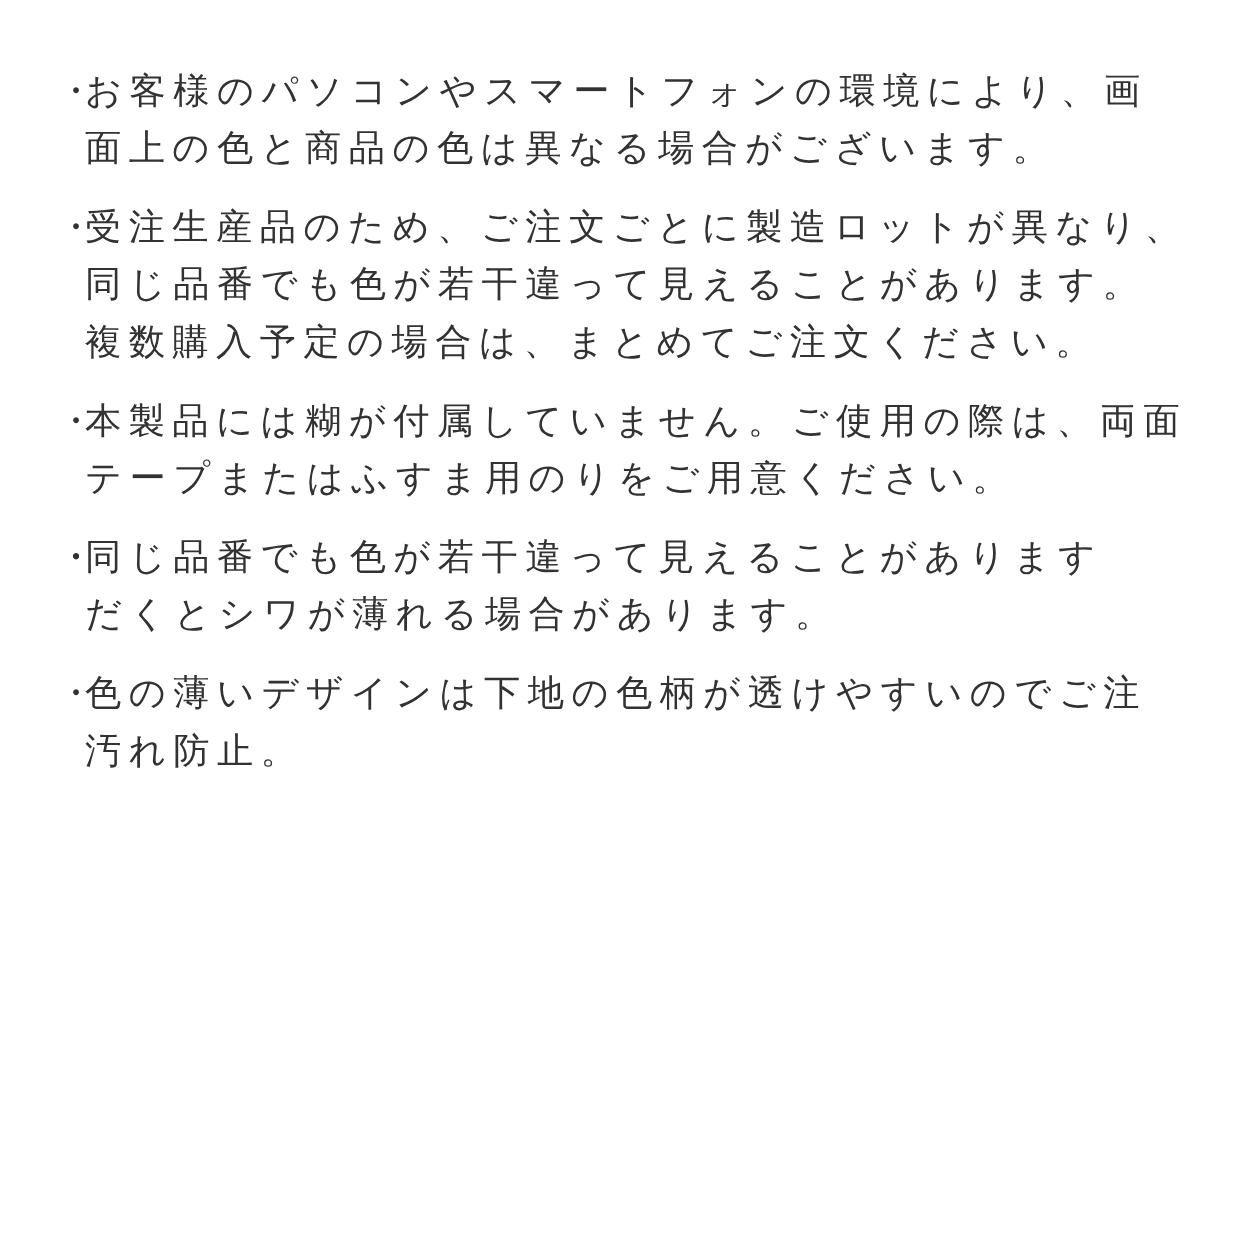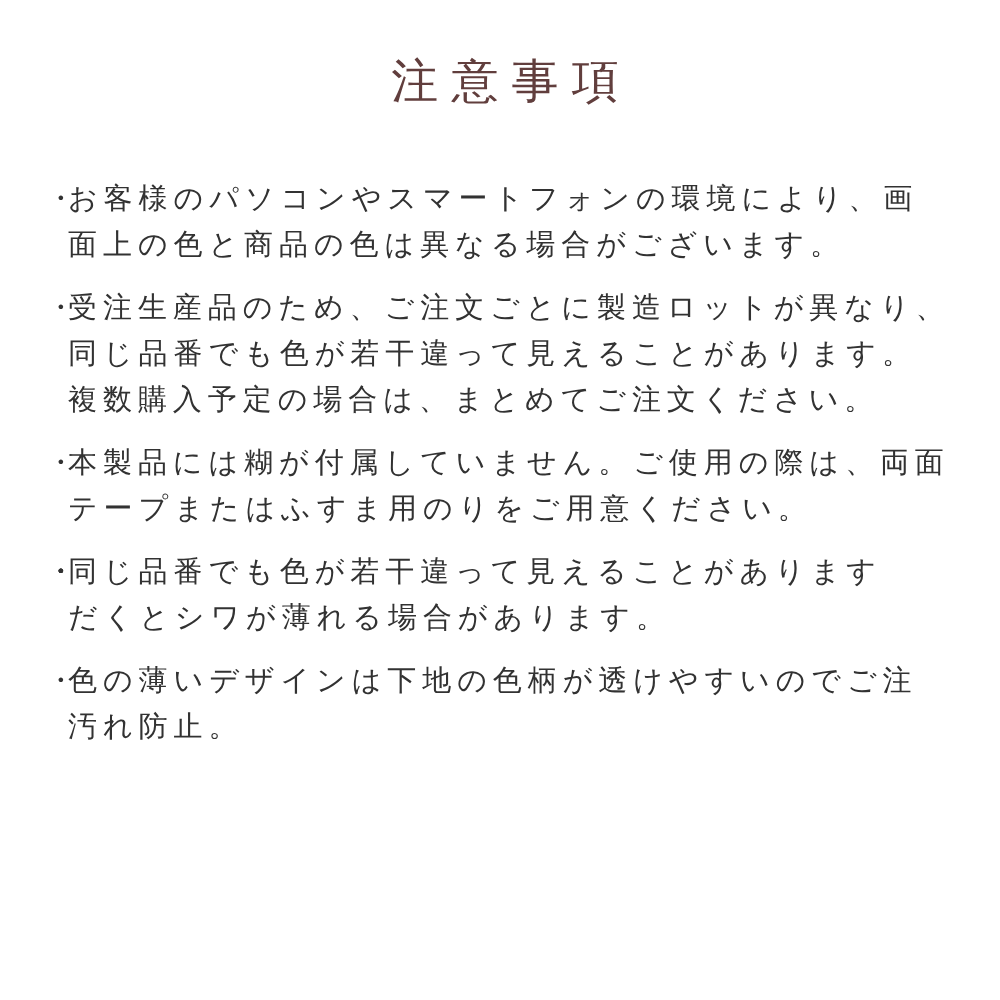--- a/index.html
+++ b/index.html
@@ -53,21 +53,20 @@
     line-height: 46px;
   }
   .note-text {
     white-space: pre-line;
   }
 </style>
 </head>
 <body>
 
 <div class="page">
-  <h1 class="title">注意事項</h1>
 
   <ul class="notes">
   <li class="note">
     <span class="note-bullet">・</span>
     <span class="note-text">お客様のパソコンやスマートフォンの環境により、画
 面上の色と商品の色は異なる場合がございます。</span>
   </li>
 
   <li class="note">
     <span class="note-bullet">・</span>

